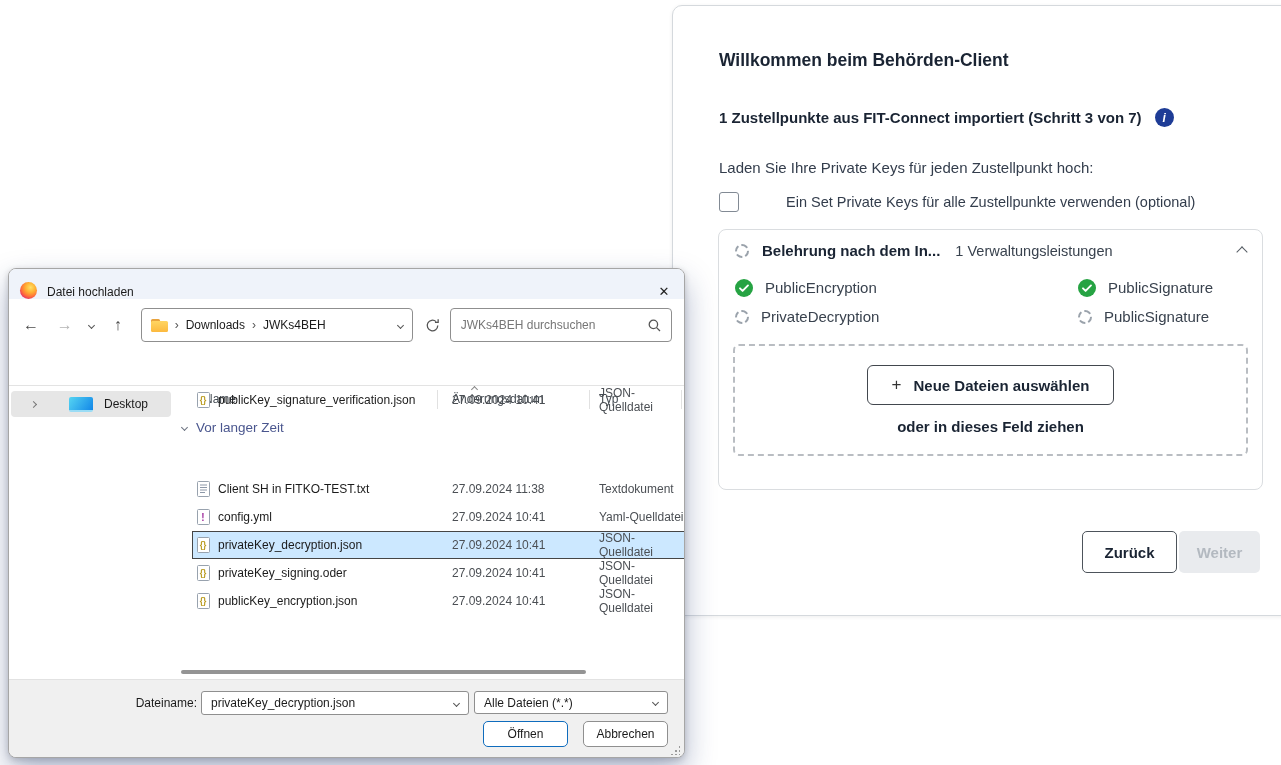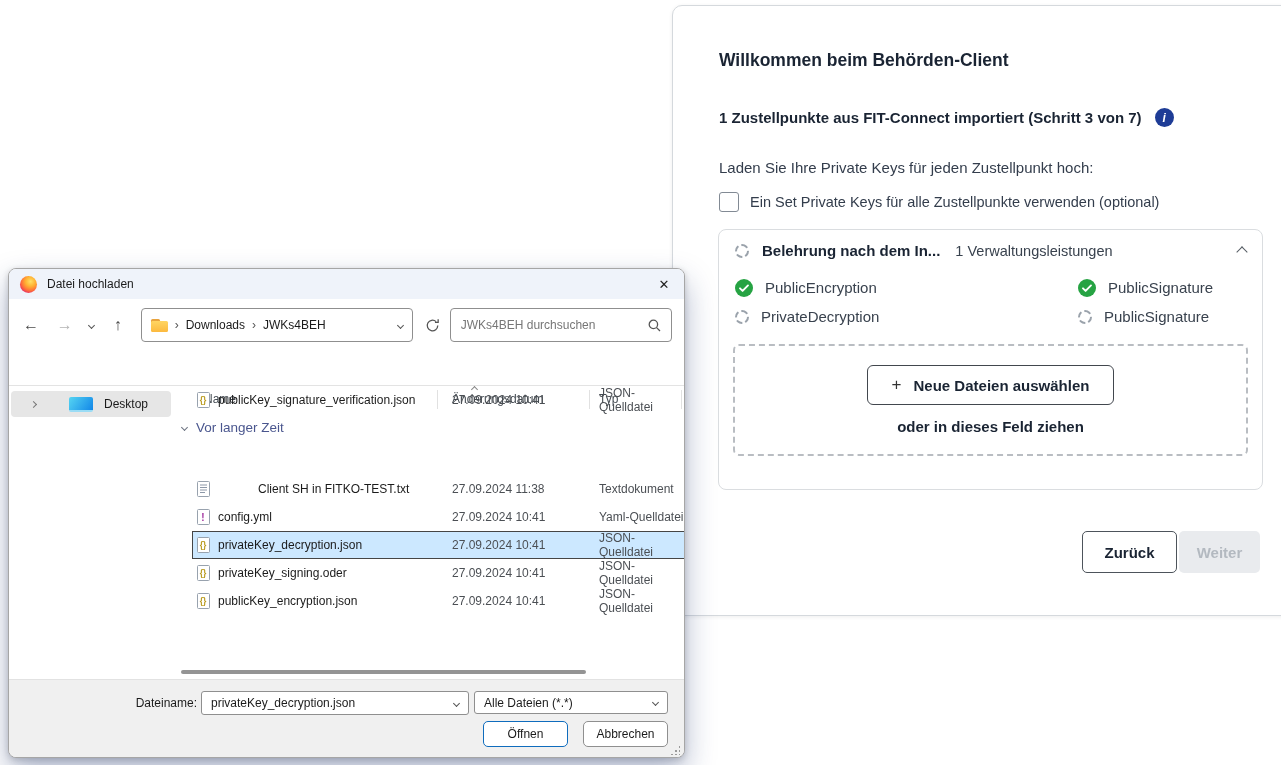--- a/index.html
+++ b/index.html
@@ -11,21 +11,21 @@
     background:#fff; border:1px solid #d5d9dd; border-radius:10px;
     box-shadow:0 1px 4px rgba(0,0,0,.07); }
   .wc-title { position:absolute; left:46px; top:44px; font-size:17.5px; font-weight:bold; color:#1a2433; }
   .wc-step { position:absolute; left:46px; top:102px; display:flex; align-items:center; gap:13px; }
   .wc-step-text { font-size:15px; font-weight:bold; color:#1a2433; }
   .info-badge { width:19px; height:19px; border-radius:50%; background:#1e3c96; color:#fff;
     font-size:12px; font-weight:bold; display:flex; align-items:center; justify-content:center; font-style:italic; }
   .wc-instruction { position:absolute; left:46px; top:153px; font-size:15px; color:#333d4c; }
   .wc-checkrow { position:absolute; left:46px; top:186px; display:flex; align-items:center; gap:11px; }
   .checkbox { width:20px; height:20px; border:1px solid #828a94; border-radius:3px; background:#fff; }
-  .wc-checklabel { font-size:14.5px; color:#333d4c; }
+  .wc-checklabel { font-size:14.5px; color:#333d4c;margin-left:36px; }
 
   .zp-card { position:absolute; left:45px; top:223px; width:545px; height:261px;
     border:1px solid #dadde0; border-radius:8px; background:#fff; }
   .zp-head { position:absolute; left:16px; top:12px; right:16px; display:flex; align-items:center; gap:13px; }
   .zp-name { font-size:15px; font-weight:bold; color:#1a2433; }
   .zp-count { font-size:14.5px; color:#39424e; margin-left:2px; }
   .chv { display:inline-block; width:8px; height:8px; border-right:1.8px solid #555c63; border-bottom:1.8px solid #555c63; transform:rotate(45deg); }
   .chv.up { transform:rotate(-135deg); }
   .chv.right { transform:rotate(-45deg); }
   .chv.sm { width:5px; height:5px; border-width:1.4px; }
@@ -47,21 +47,21 @@
     border:1px solid #4d545b; border-radius:5px; font-size:15px; font-weight:bold; color:#1a2433;
     font-family:inherit; cursor:pointer; }
   .btn-next { position:absolute; left:506px; top:525px; width:81px; height:42px; background:#e9ebee;
     border:none; border-radius:5px; font-size:15px; font-weight:bold; color:#b3b9c0; font-family:inherit; }
 
   
   .dialog { position:absolute; left:8px; top:268px; width:677px; height:490px; background:#fff;
     border:1px solid #a6a6a6; border-radius:8px; overflow:hidden;
     box-shadow:0 14px 30px rgba(25,50,110,.35), 0 2px 6px rgba(0,0,0,.18); }
   .d-titlebar { position:absolute; left:0; top:0; right:0; height:30px; background:#eff3fa;
-    display:flex; align-items:center; padding:0 11px; }
+    display:flex; align-items:flex-end; padding:0 11px; }
   .fx-logo { width:17px; height:17px; border-radius:50%;
     background:radial-gradient(circle at 62% 32%, #ffe066 0%, #ffb133 32%, #ff7139 58%, #e3256b 82%, #b5007f 100%); }
   .d-title { margin-left:10px; font-size:12px; color:#1b1b1b; }
   .d-close { margin-left:auto; font-size:13px; color:#222; width:18px; text-align:center; cursor:pointer; }
 
   .d-nav { position:absolute; left:0; top:30px; right:0; height:52px; display:flex; align-items:center; padding:0 12px; }
   .nav-arrow { font-size:16px; color:#4a4a4a; width:20px; text-align:center; }
   .nav-arrow.disabled { color:#b4b4b4; }
   .nav-gap { width:14px; }
   .addr-bar { margin-left:13px; width:273px; height:34px; border:1px solid #8f8f8f; border-radius:4px;
@@ -109,21 +109,21 @@
   .col-div { position:absolute; top:4px; width:1px; height:19px; background:#e1e1e1; }
   .cd1 { left:261px; } .cd2 { left:413px; } .cd3 { left:505px; }
   .sort-chev { position:absolute; left:296px; top:1px; }
 
   .group-row { position:absolute; left:6px; top:34px; display:flex; align-items:center; gap:9px; cursor:pointer; }
   .group-chev { border-color:#6b7280; }
   .group-label { font-size:13.5px; color:#4a568e; }
 
   .frow { position:absolute; left:16px; width:493px; height:28px; display:flex; align-items:center;
     font-size:12px; color:#1b1b1b; cursor:pointer; }
-  .frow:nth-of-type(1) { top:61px; } .frow:nth-of-type(2) { top:89px;gap:40px; }
+  .frow:nth-of-type(1) { top:61px; } .frow:nth-of-type(2) { top:89px; }
   .frow:nth-of-type(3) { top:117px; } .frow:nth-of-type(4) { top:145px; }
   .frow:nth-of-type(5) { top:173px; } .frow:nth-of-type(6) { top:201px; }
   .frow.selected { background:#cce8ff; box-shadow:inset 0 0 0 1px #454545; }
   .fic { margin-left:4px; width:14px; height:17px; flex:0 0 auto; display:flex; align-items:center; justify-content:center; }
   .fic-box { width:13px; height:16px; border:1px solid #98a2ae; border-radius:1.5px; background:#fff;
     display:flex; align-items:center; justify-content:center; font-size:8.5px; font-weight:bold; }
   .fic-json { color:#b89a1e; }
   .fic-yml { color:#a0309d; font-size:10px; }
   .fname { margin-left:8px; }
   .fdate { position:absolute; left:260px; color:#4b4f54; }

